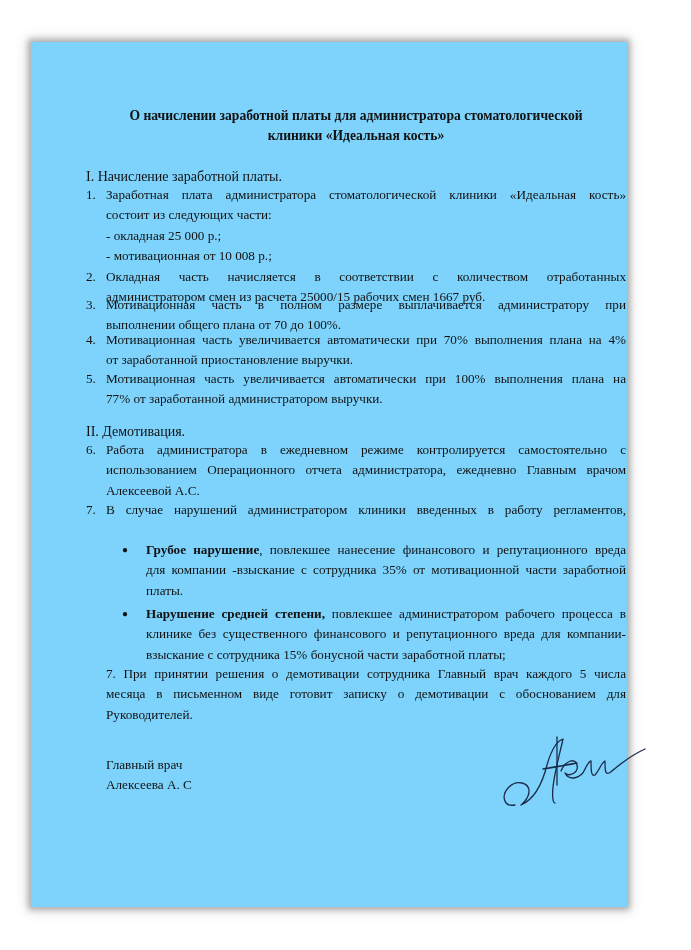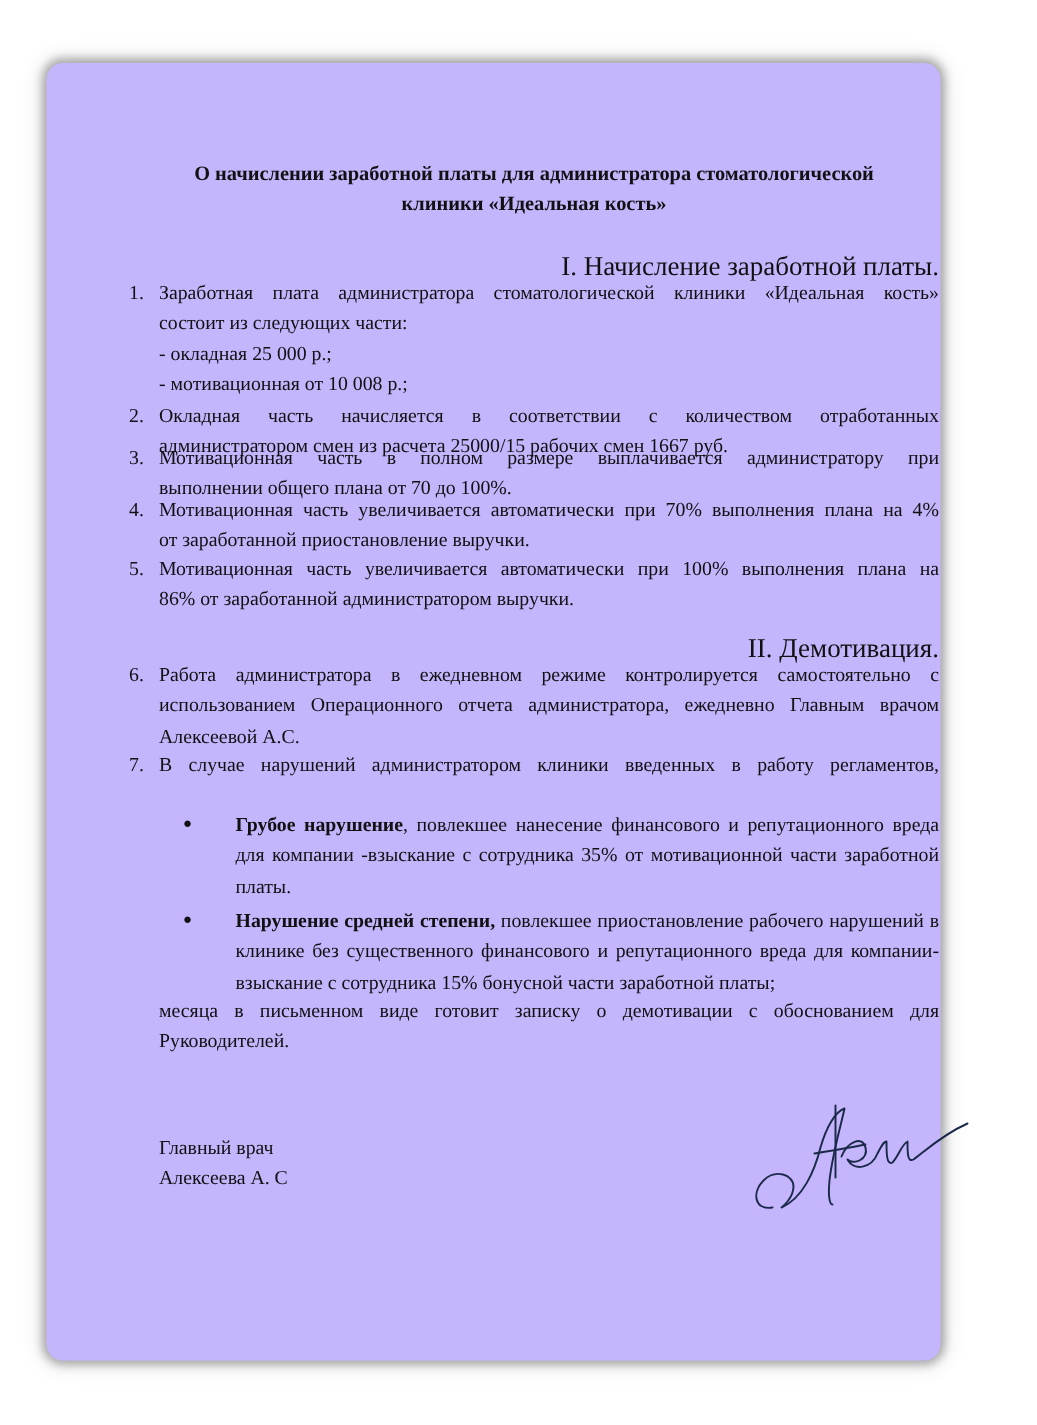--- a/index.html
+++ b/index.html
@@ -2,37 +2,36 @@
 <html><head>
 <meta charset="utf-8">
 <style>
   html, body { margin: 0; padding: 0; }
   body {
     width: 691px; height: 950px; background: #ffffff; position: relative; overflow: hidden;
     font-family: "Liberation Serif", serif; color: #111;
   }
   .page {
     position: absolute; left: 31px; top: 42px; width: 596px; height: 865px;
-    background: #c4b5fd;
+    background: #7dd3fc;
     box-shadow: 0 0 6px 3px rgba(0,0,0,0.28), 0 0 14px 4px rgba(0,0,0,0.10);
-    border-radius: 11px;
   }
   .content { position: absolute; left: 55px; top: 0; width: 540px; font-size: 13.2px; line-height: 20.4px; }
   .title {
     position: absolute; left: 0; top: 64px; width: 540px; text-align: center;
     font-weight: bold; font-size: 13.6px; line-height: 20px;
   }
-  .section-heading { position: absolute; left: 0; width: 540px; text-align: right; font-size: 18px; }
+  .section-heading { position: absolute; left: 0; width: 540px; text-align: left; font-size: 14px; }
   .item { position: absolute; left: 0; width: 540px; }
   .num { position: absolute; left: 0; top: 0; width: 20px; }
   .text { margin-left: 20px; text-align: justify; text-align-last: left; }
   .just { text-align: justify; text-align-last: justify; display: block; }
   .bullet-item { position: absolute; left: 36px; width: 504px; }
   .bullet { position: absolute; left: 0; top: 0; width: 16px; font-size: 10px; }
-  .bullet-text { margin-left: 35px; }
+  .bullet-text { margin-left: 24px; }
   b { font-weight: bold; }
   .signoff { position: absolute; left: 20px; top: 713px; line-height: 20px; font-family: Liberation Serif, serif; }
   .signature { position: absolute; left: 409px; top: 683px; width: 160px; height: 90px; }
 </style>
 </head>
 <body>
 
 <div class="page">
   <div class="content">
 
@@ -74,21 +73,21 @@
       <div class="text">
         <span class="just">Мотивационная часть увеличивается автоматически при 70% выполнения плана на 4%</span>
         <div>от заработанной приостановление выручки.</div>
       </div>
     </div>
 
     <div class="item" style="top:327px;">
       <span class="num">5.</span>
       <div class="text">
         <span class="just">Мотивационная часть увеличивается автоматически при 100% выполнения плана на</span>
-        <div>86% от заработанной администратором выручки.</div>
+        <div>77% от заработанной администратором выручки.</div>
       </div>
     </div>
 
     <div class="section-heading" style="top:380px;">II. Демотивация.</div>
 
     <div class="item" style="top:398px;">
       <span class="num">6.</span>
       <div class="text">
         <span class="just">Работа администратора в ежедневном режиме контролируется самостоятельно с</span>
         <span class="just">использованием Операционного отчета администратора, ежедневно  Главным врачом</span>
@@ -108,28 +107,29 @@
       <div class="bullet-text">
         <span class="just"><b>Грубое нарушение</b><span>, повлекшее нанесение финансового и репутационного вреда</span></span>
         <span class="just">для компании -взыскание с сотрудника 35% от мотивационной части заработной</span>
         <div>платы.</div>
       </div>
     </div>
 
     <div class="bullet-item" style="top:562px;">
       <span class="bullet">●</span>
       <div class="bullet-text">
-        <span class="just"><b>Нарушение средней степени,</b><span> повлекшее приостановление рабочего нарушений в</span></span>
+        <span class="just"><b>Нарушение средней степени,</b><span> повлекшее администратором рабочего процесса в</span></span>
         <span class="just">клинике без существенного финансового и репутационного вреда для компании-</span>
         <div>взыскание с сотрудника 15% бонусной части заработной платы;</div>
       </div>
     </div>
 
     <div class="item" style="top:622px;">
       <div class="text">
+        <span class="just">7. При принятии решения о демотивации сотрудника Главный врач каждого 5 числа</span>
         <span class="just">месяца в письменном виде готовит записку о демотивации  с обоснованием для</span>
         <div>Руководителей.</div>
       </div>
     </div>
 
     <div class="signoff">
       <div>Главный врач</div>
       <div>Алексеева А. С</div>
     </div>
 

